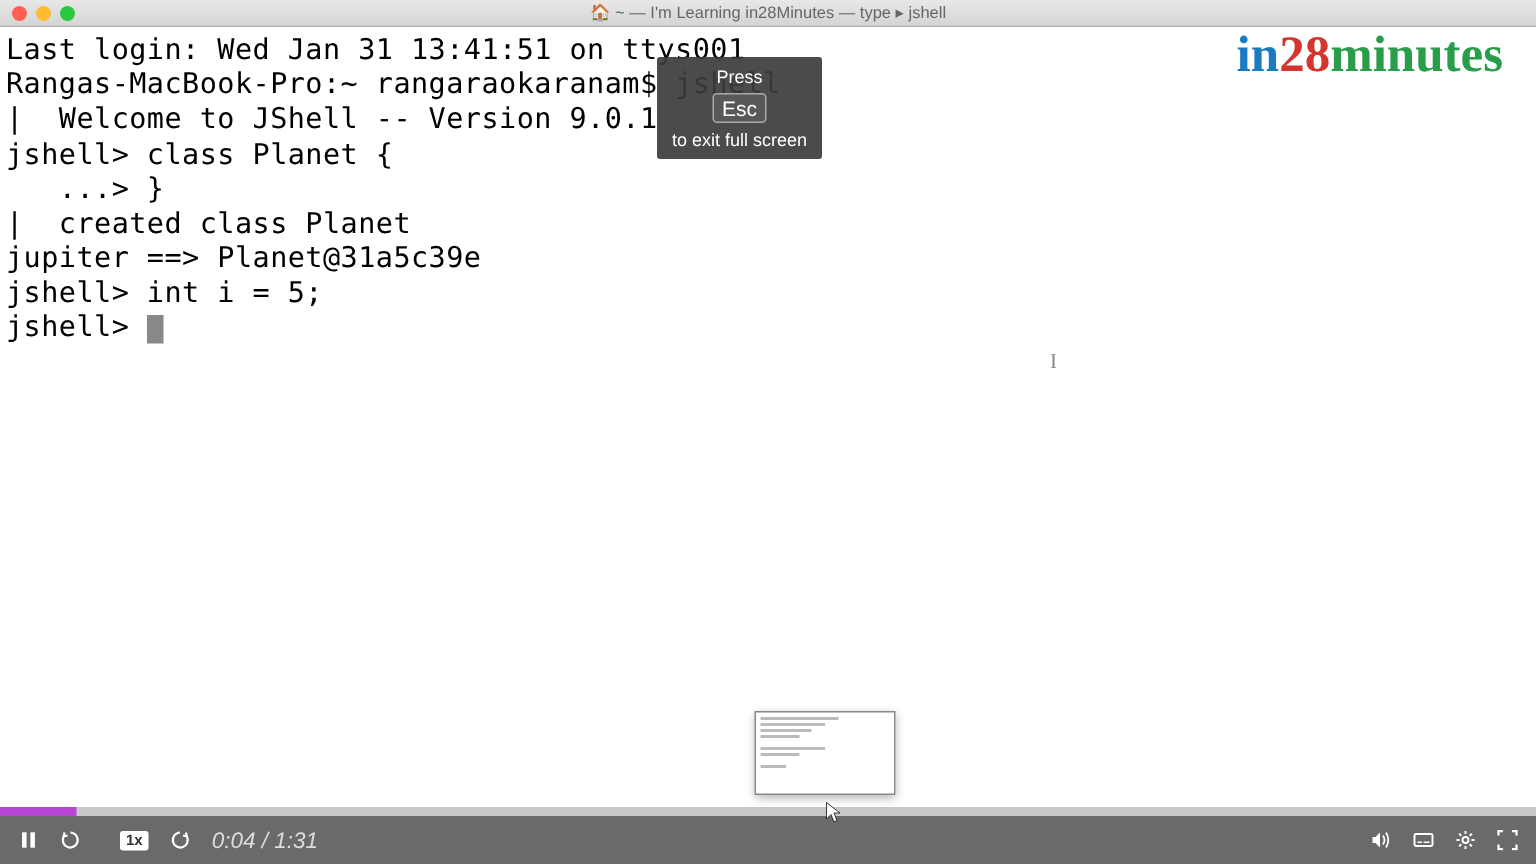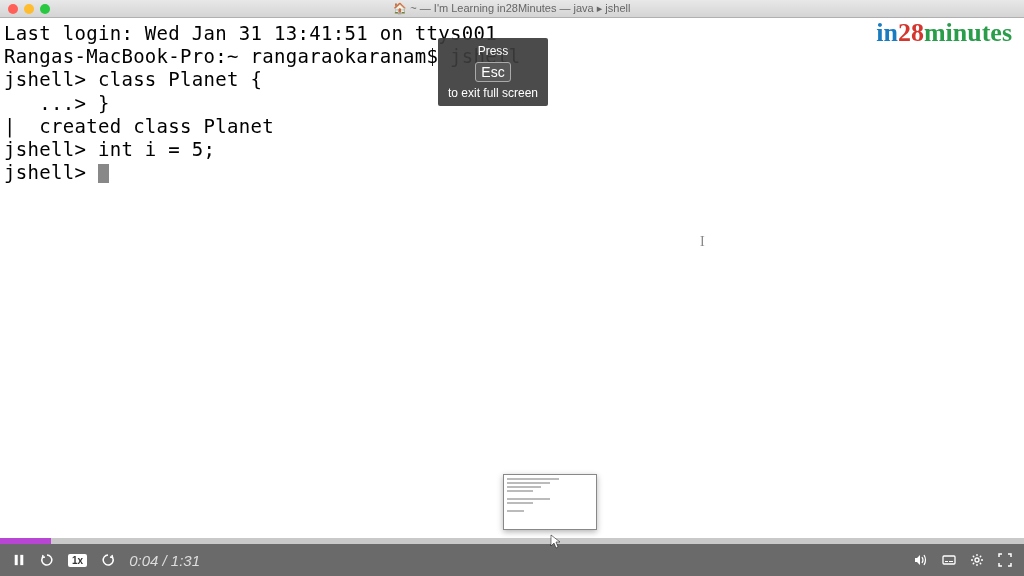--- a/index.html
+++ b/index.html
@@ -76,22 +76,22 @@
     .esc-key {
       background: rgba(90,90,90,0.9);
       border: 1px solid #aaa;
       padding: 1px 5px;
       border-radius: 3px;
       font-size: 14px;
     }
     .logo {
       position: absolute;
       top: 18px;
-      right: 12px;
-      font-size: 26px;
+      right: 22px;
+      font-size: 34px;
       font-weight: 600;
       font-family: Georgia, serif;
       text-align: right;
     }
     .logo-in { color: #1a7cc0; }
     .logo-28 { color: #d4362e; }
     .logo-min { color: #2a9d4a; }
     .thumbnail {
       position: absolute;
       bottom: 46px;
@@ -150,20 +150,21 @@
       justify-content: center;
     }
     .ctrl-icon svg { fill: #fff; }
     .speed-box {
       background: #fff;
       color: #333;
       padding: 1px 4px;
       border-radius: 2px;
       font-size: 10px;
       font-weight: bold;
+      margin-left: 12px;
     }
     .time-text { font-size: 15px; color: #ddd; font-style: italic; }
     .controls-right {
       margin-left: auto;
       display: flex;
       gap: 14px;
       align-items: center;
     }
     .ibeam {
       position: absolute;
@@ -184,31 +185,33 @@
   </style>
 </head>
 <body>
 
 <div class="titlebar">
   <div class="traffic-lights">
     <div class="traffic-light tl-close"></div>
     <div class="traffic-light tl-min"></div>
     <div class="traffic-light tl-max"></div>
   </div>
-  <div class="title-text">🏠 ~ — I'm Learning in28Minutes — java ▸ jshell</div>
+  <div class="title-text">🏠 ~ — I'm Learning in28Minutes — type ▸ jshell</div>
 </div>
 
 <div class="terminal">
   <div class="terminal-line">Last login: Wed Jan 31 13:41:51 on ttys001</div>
   <div class="terminal-line">Rangas-MacBook-Pro:~ rangaraokaranam$ jshell</div>
+  <div class="terminal-line">|  Welcome to JShell -- Version 9.0.1</div>
   <div class="terminal-line"></div>
   <div class="terminal-line">jshell&gt; class Planet {</div>
   <div class="terminal-line">   ...&gt; }</div>
   <div class="terminal-line">|  created class Planet</div>
   <div class="terminal-line"></div>
+  <div class="terminal-line">jupiter ==&gt; Planet@31a5c39e</div>
   <div class="terminal-line"></div>
   <div class="terminal-line">jshell&gt; int i = 5;</div>
   <div class="terminal-line"></div>
   <div class="terminal-line"><span>jshell&gt; </span><span class="cursor-block"></span></div>
 </div>
 
 <div class="esc-hint">
   <span>Press</span>
   <span class="esc-key">Esc</span>
   <span>to exit full screen</span>

